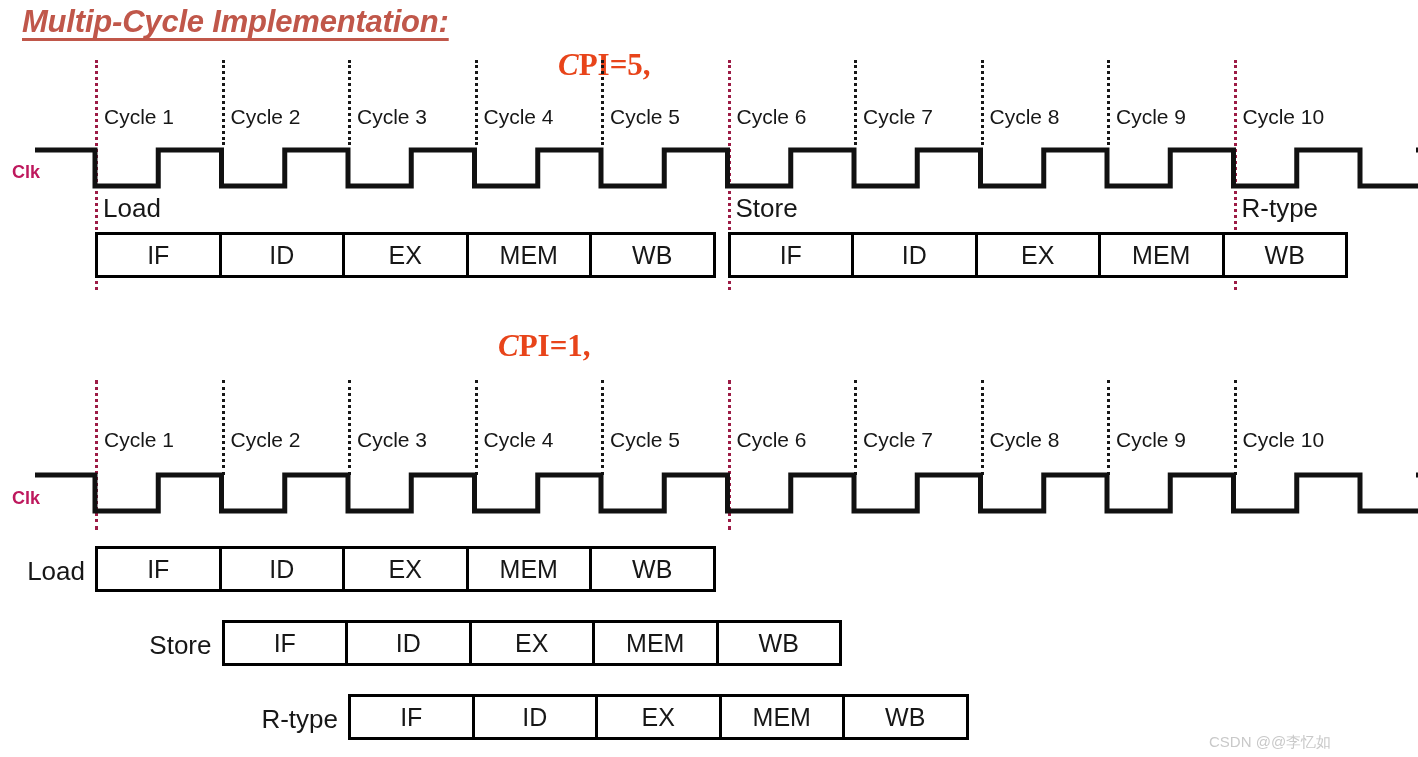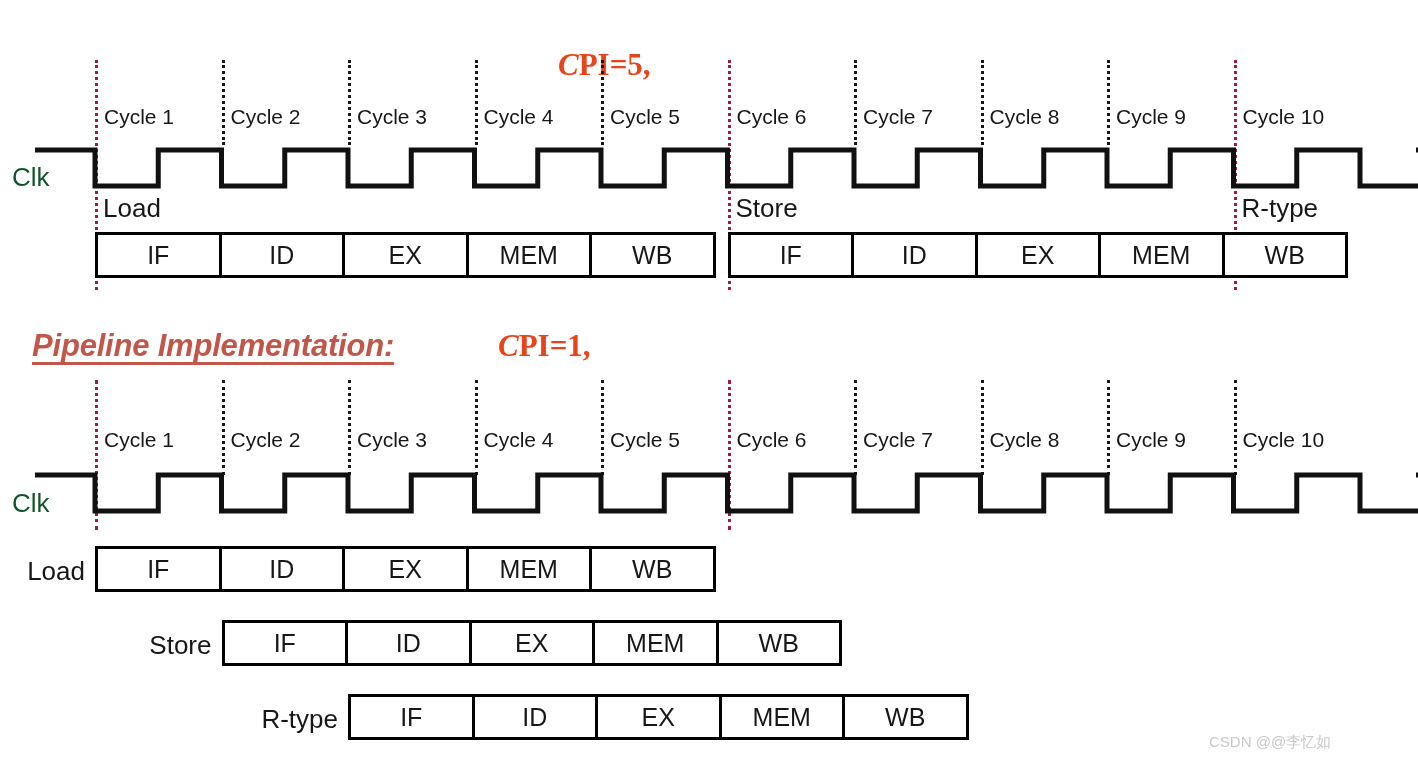--- a/index.html
+++ b/index.html
@@ -33,21 +33,21 @@
 
   
   .vsep{
     position:absolute;width:0;
     border-left:3px dotted #171717;
   }
   .vsep.red{border-left-color:#9c1b45;}
 
   
   .clk-label{
-    position:absolute;font-size:26px;color:#14532d;white-space:nowrap;
+    position:absolute;font-size:18px;color:#be185d;white-space:nowrap;font-weight:bold;
   }
   .clk-wave{position:absolute;}
 
   
   .stage-row{position:absolute;display:flex;}
   .stage{
     box-sizing:border-box;
     border:3px solid #000000;
     background:#ffffff;
     display:flex;align-items:center;justify-content:center;
@@ -68,20 +68,21 @@
   
   .watermark{
     position:absolute;font-size:15px;color:#c9c9c9;white-space:nowrap;
   }
 </style>
 </head>
 <body>
 
 <div class="abs" style="left:0;top:0;width:1418px;height:300px;">
 
+  <div class="abs title" style="left:22px;top:4px;">Multip-Cycle Implementation:</div>
 
   <div class="abs cpi" style="left:558px;top:4px;margin-top:43px;">
     <span class="c">C</span><span>PI=5,</span>
   </div>
 
   <div class="abs" style="left:0;top:95px;width:1418px;height:44px;" id="band-0">
       <div class="cycle-label" style="left: 95px;">Cycle 1</div>
       <div class="cycle-label" style="left: 221.5px;">Cycle 2</div>
       <div class="cycle-label" style="left: 348px;">Cycle 3</div>
       <div class="cycle-label" style="left: 474.5px;">Cycle 4</div>
@@ -130,21 +131,20 @@
         <div class="stage" style="width: 126.5px;">ID</div>
         <div class="stage" style="width: 126.5px;">EX</div>
         <div class="stage" style="width: 126.5px;">MEM</div>
         <div class="stage" style="width: 126.5px;">WB</div>
       </div>
     </div>
 </div>
 
 <div class="abs" style="left:0;top:310px;width:1418px;height:447px;">
 
-  <div class="abs title" style="left:32px;top:18px;">Pipeline Implementation:</div>
 
   <div class="abs cpi" style="left:498px;top:18px;">
     <span class="c">C</span><span>PI=1,</span>
   </div>
 
   <div class="abs" style="left:0;top:108px;width:1418px;height:44px;" id="band-1">
       <div class="cycle-label" style="left: 95px;">Cycle 1</div>
       <div class="cycle-label" style="left: 221.5px;">Cycle 2</div>
       <div class="cycle-label" style="left: 348px;">Cycle 3</div>
       <div class="cycle-label" style="left: 474.5px;">Cycle 4</div>

